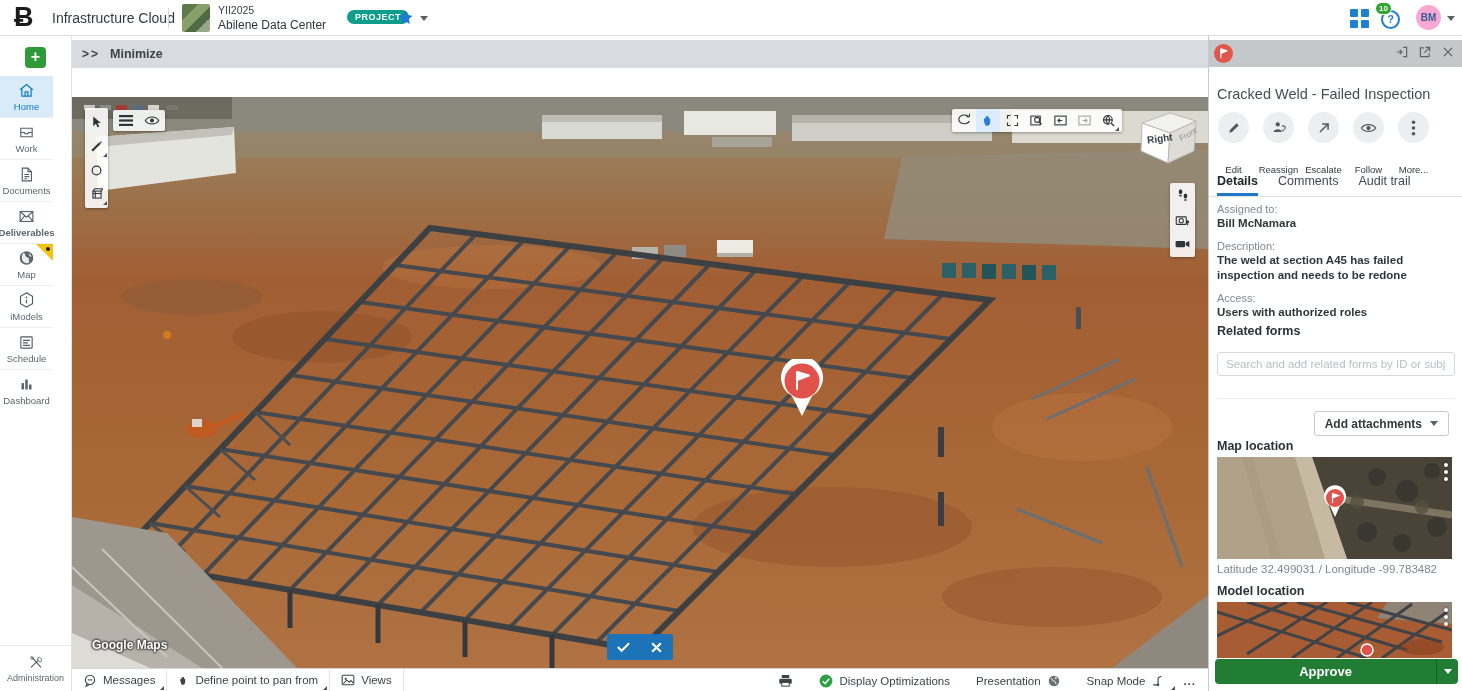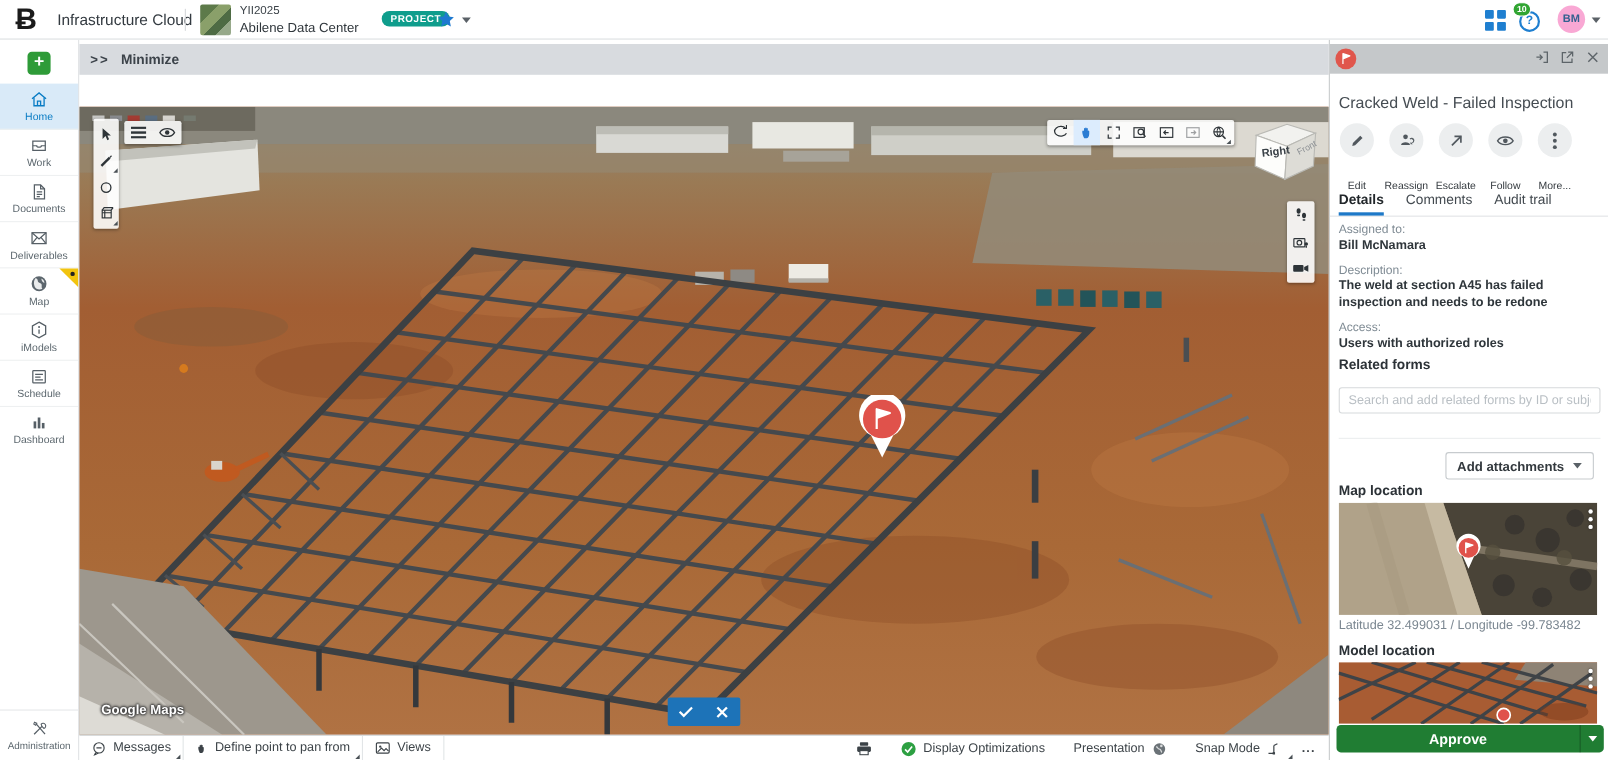--- a/index.html
+++ b/index.html
@@ -28,21 +28,21 @@
   .apps-grid span { background:#1f7fd0; border-radius:1px; }
   .help-wrap { position:absolute; left:1379px; top:8px; width:24px; height:22px; }
   .help-circle { position:absolute; left:2px; top:2px; width:19px; height:19px; border:2px solid #1f7fd0; border-radius:50%; color:#1f7fd0; font-size:11px; font-weight:bold; text-align:center; line-height:15px; }
   .help-badge { position:absolute; left:-4px; top:-6px; background:#31a532; color:#fff; font-size:8px; font-weight:bold; border-radius:7px; padding:1px 3px; border:1px solid #fff; }
   .avatar { position:absolute; left:1416px; top:5px; width:25px; height:25px; border-radius:50%; background:#f9a8d4; color:#33618f; font-size:10px; font-weight:bold; display:flex; align-items:center; justify-content:center; }
   .av-caret { position:absolute; left:1447px; top:16px; }
 
   
   #sidebar { position:absolute; left:0; top:36px; width:72px; height:655px; background:#fff; border-right:1px solid #e0e3e5; z-index:25; }
   .add-btn { position:absolute; left:25px; top:11px; width:21px; height:21px; background:#2e9b38; border-radius:4px; color:#fff; font-size:16px; font-weight:bold; text-align:center; line-height:19px; cursor:pointer; }
-  .nav-item { position:absolute; left:0; width:71px; height:42px; border-bottom:1px solid #eef0f1; display:flex; flex-direction:column; align-items:center; justify-content:center; gap:2px; cursor:pointer; }
+  .nav-item { position:absolute; left:0; width:53px; height:42px; border-bottom:1px solid #eef0f1; display:flex; flex-direction:column; align-items:center; justify-content:center; gap:2px; cursor:pointer; }
   .nav-item .lbl { font-size:9.5px; color:#5c676e; }
   .nav-item.active { background:#d9eaf8; }
   .nav-item.active .lbl { color:#0a7cc4; }
   .nav-item svg { display:block; }
   .map-flag { position:absolute; right:0; top:0; width:0; height:0; border-top:17px solid #f2c40f; border-left:17px solid transparent; }
   .map-flag i { position:absolute; right:3px; top:-14px; width:4px; height:4px; background:#222; border-radius:50%; display:block; }
   .admin-item { position:absolute; left:0; bottom:0; width:71px; height:46px; border-top:1px solid #e6e8ea; display:flex; flex-direction:column; align-items:center; justify-content:center; gap:2px; cursor:pointer; }
   .admin-item .lbl { font-size:9px; color:#5c676e; }
 
   
@@ -166,21 +166,21 @@
       <span class="lbl">Work</span>
     </div>
     <div class="nav-item" style="top:124px;">
       <svg width="19" height="17" viewBox="0 0 24 24" fill="none" stroke="#565f66" stroke-width="1.6">
           <path d="M6 3 H14 L19 8 V21 H6 Z"></path>
           <path d="M14 3 V8 H19"></path>
           <path d="M9 12 H16 M9 15 H16 M9 18 H13"></path>
         </svg>
       <span class="lbl">Documents</span>
     </div>
-    <div class="nav-item" style="top:166px;">
+    <div class="nav-item" style="top:166px;font-weight:bold;">
       <svg width="19" height="17" viewBox="0 0 24 24" fill="none" stroke="#565f66" stroke-width="1.6">
           <rect x="3" y="5" width="18" height="14"></rect>
           <path d="M3 5 L12 13 L21 5"></path>
           <path d="M3 19 L9.5 11 M21 19 L14.5 11"></path>
         </svg>
       <span class="lbl">Deliverables</span>
     </div>
     <div class="nav-item" style="top:208px;">
       <svg width="19" height="18" viewBox="0 0 24 24">
           <circle cx="12" cy="12" r="9" fill="#5c666d"></circle>

